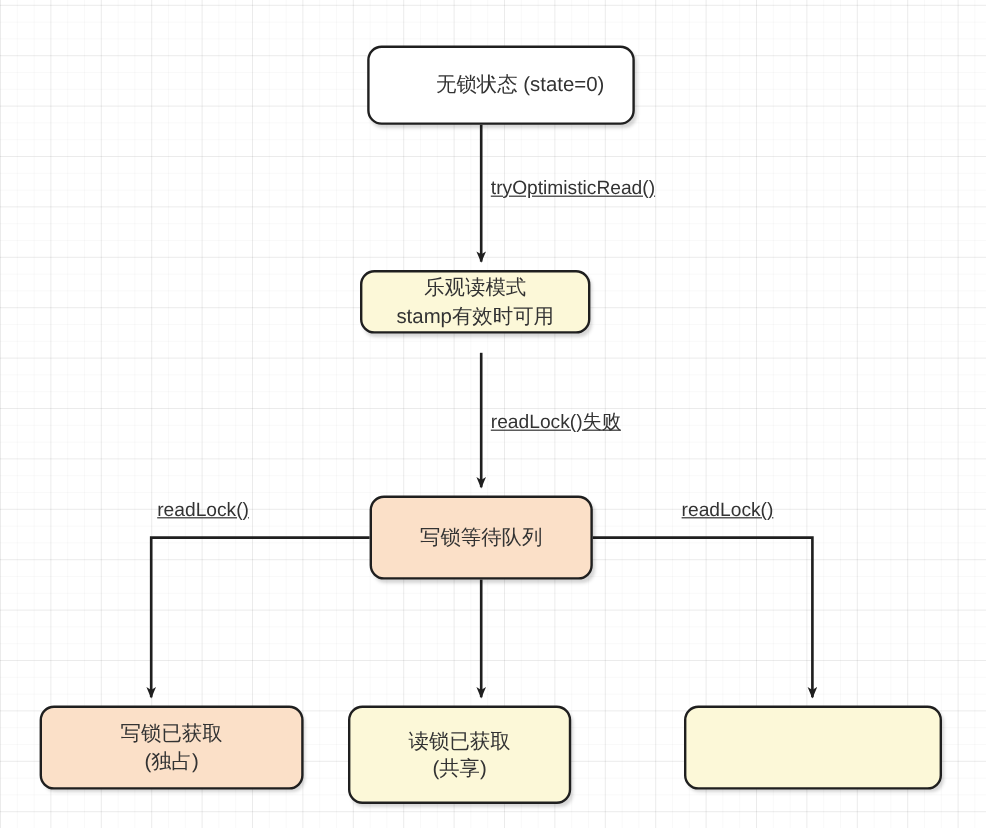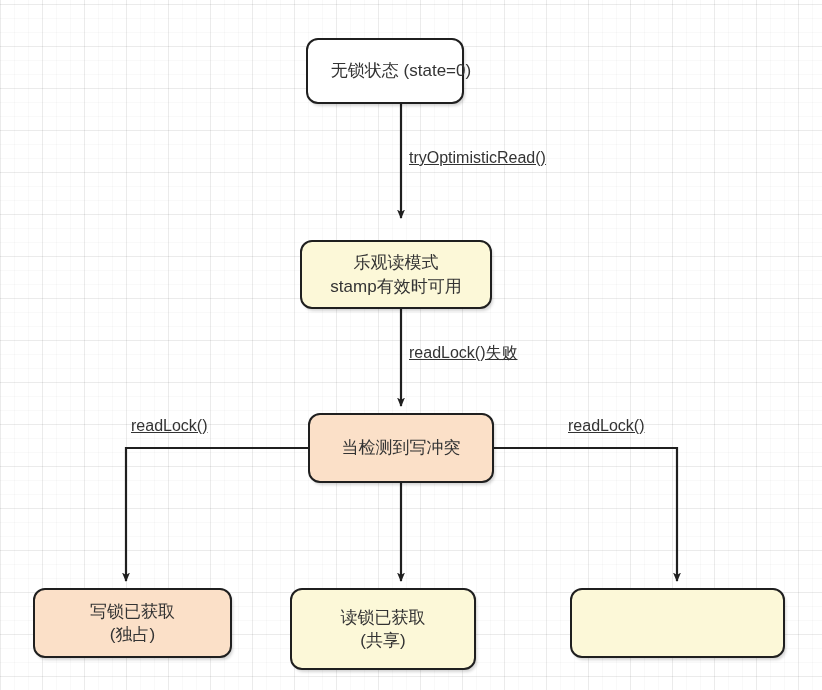--- a/index.html
+++ b/index.html
@@ -72,34 +72,34 @@
 
     <path d="M 401 294 L 401 406" fill="none" stroke="#1f1f1f" stroke-width="2.2" marker-end="url(#arrow)"></path>
 
     <path d="M 308 448 L 126 448 L 126 581" fill="none" stroke="#1f1f1f" stroke-width="2.2" stroke-linejoin="miter" marker-end="url(#arrow)"></path>
 
     <path d="M 401 483 L 401 581" fill="none" stroke="#1f1f1f" stroke-width="2.2" marker-end="url(#arrow)"></path>
 
     <path d="M 494 448 L 677 448 L 677 581" fill="none" stroke="#1f1f1f" stroke-width="2.2" stroke-linejoin="miter" marker-end="url(#arrow)"></path>
   </svg>
 
-  <div class="node" id="node-unlocked" style="left: 306px; top: 38px; width: 158px; height: 66px; background: rgb(255, 255, 255); padding-left: 32px;">
+  <div class="node" id="node-unlocked" style="left: 306px; top: 38px; width: 223px; height: 66px; background: rgb(255, 255, 255); padding-left: 32px;">
     <span class="line">无锁状态 (state=0)</span>
   </div>
 
-  <div class="node" id="node-optimistic-read" style="left: 300px; top: 225px; width: 192px; height: 69px; background: rgb(252, 248, 216); margin-top: 15px;">
+  <div class="node" id="node-optimistic-read" style="left: 300px; top: 225px; width: 192px; height: 53px; background: rgb(252, 248, 216);">
     <span class="line">乐观读模式</span>
     <span class="line">stamp有效时可用</span>
   </div>
 
   <div class="node" id="node-write-wait-queue" style="left: 308px; top: 413px; width: 186px; height: 70px; background: rgb(251, 224, 200);">
-    <span class="line">当检测到写冲突</span>
+    <span class="line">写锁等待队列</span>
   </div>
 
-  <div class="node" id="node-write-lock-acquired" style="left: 33px; top: 588px; width: 199px; height: 70px; background: rgb(251, 224, 200); border-radius: 12px;">
+  <div class="node" id="node-write-lock-acquired" style="left: 33px; top: 588px; width: 220px; height: 70px; background: rgb(251, 224, 200); border-radius: 12px;">
     <span class="line">写锁已获取</span>
     <span class="line">(独占)</span>
   </div>
 
   <div class="node" id="node-read-lock-acquired" style="left: 290px; top: 588px; width: 186px; height: 82px; background: rgb(252, 248, 216);">
     <span class="line">读锁已获取</span>
     <span class="line">(共享)</span>
   </div>
 
   <div class="node" id="node-upgrade-to-read-lock" style="left: 570px; top: 588px; width: 215px; height: 70px; background: rgb(252, 248, 216);">

